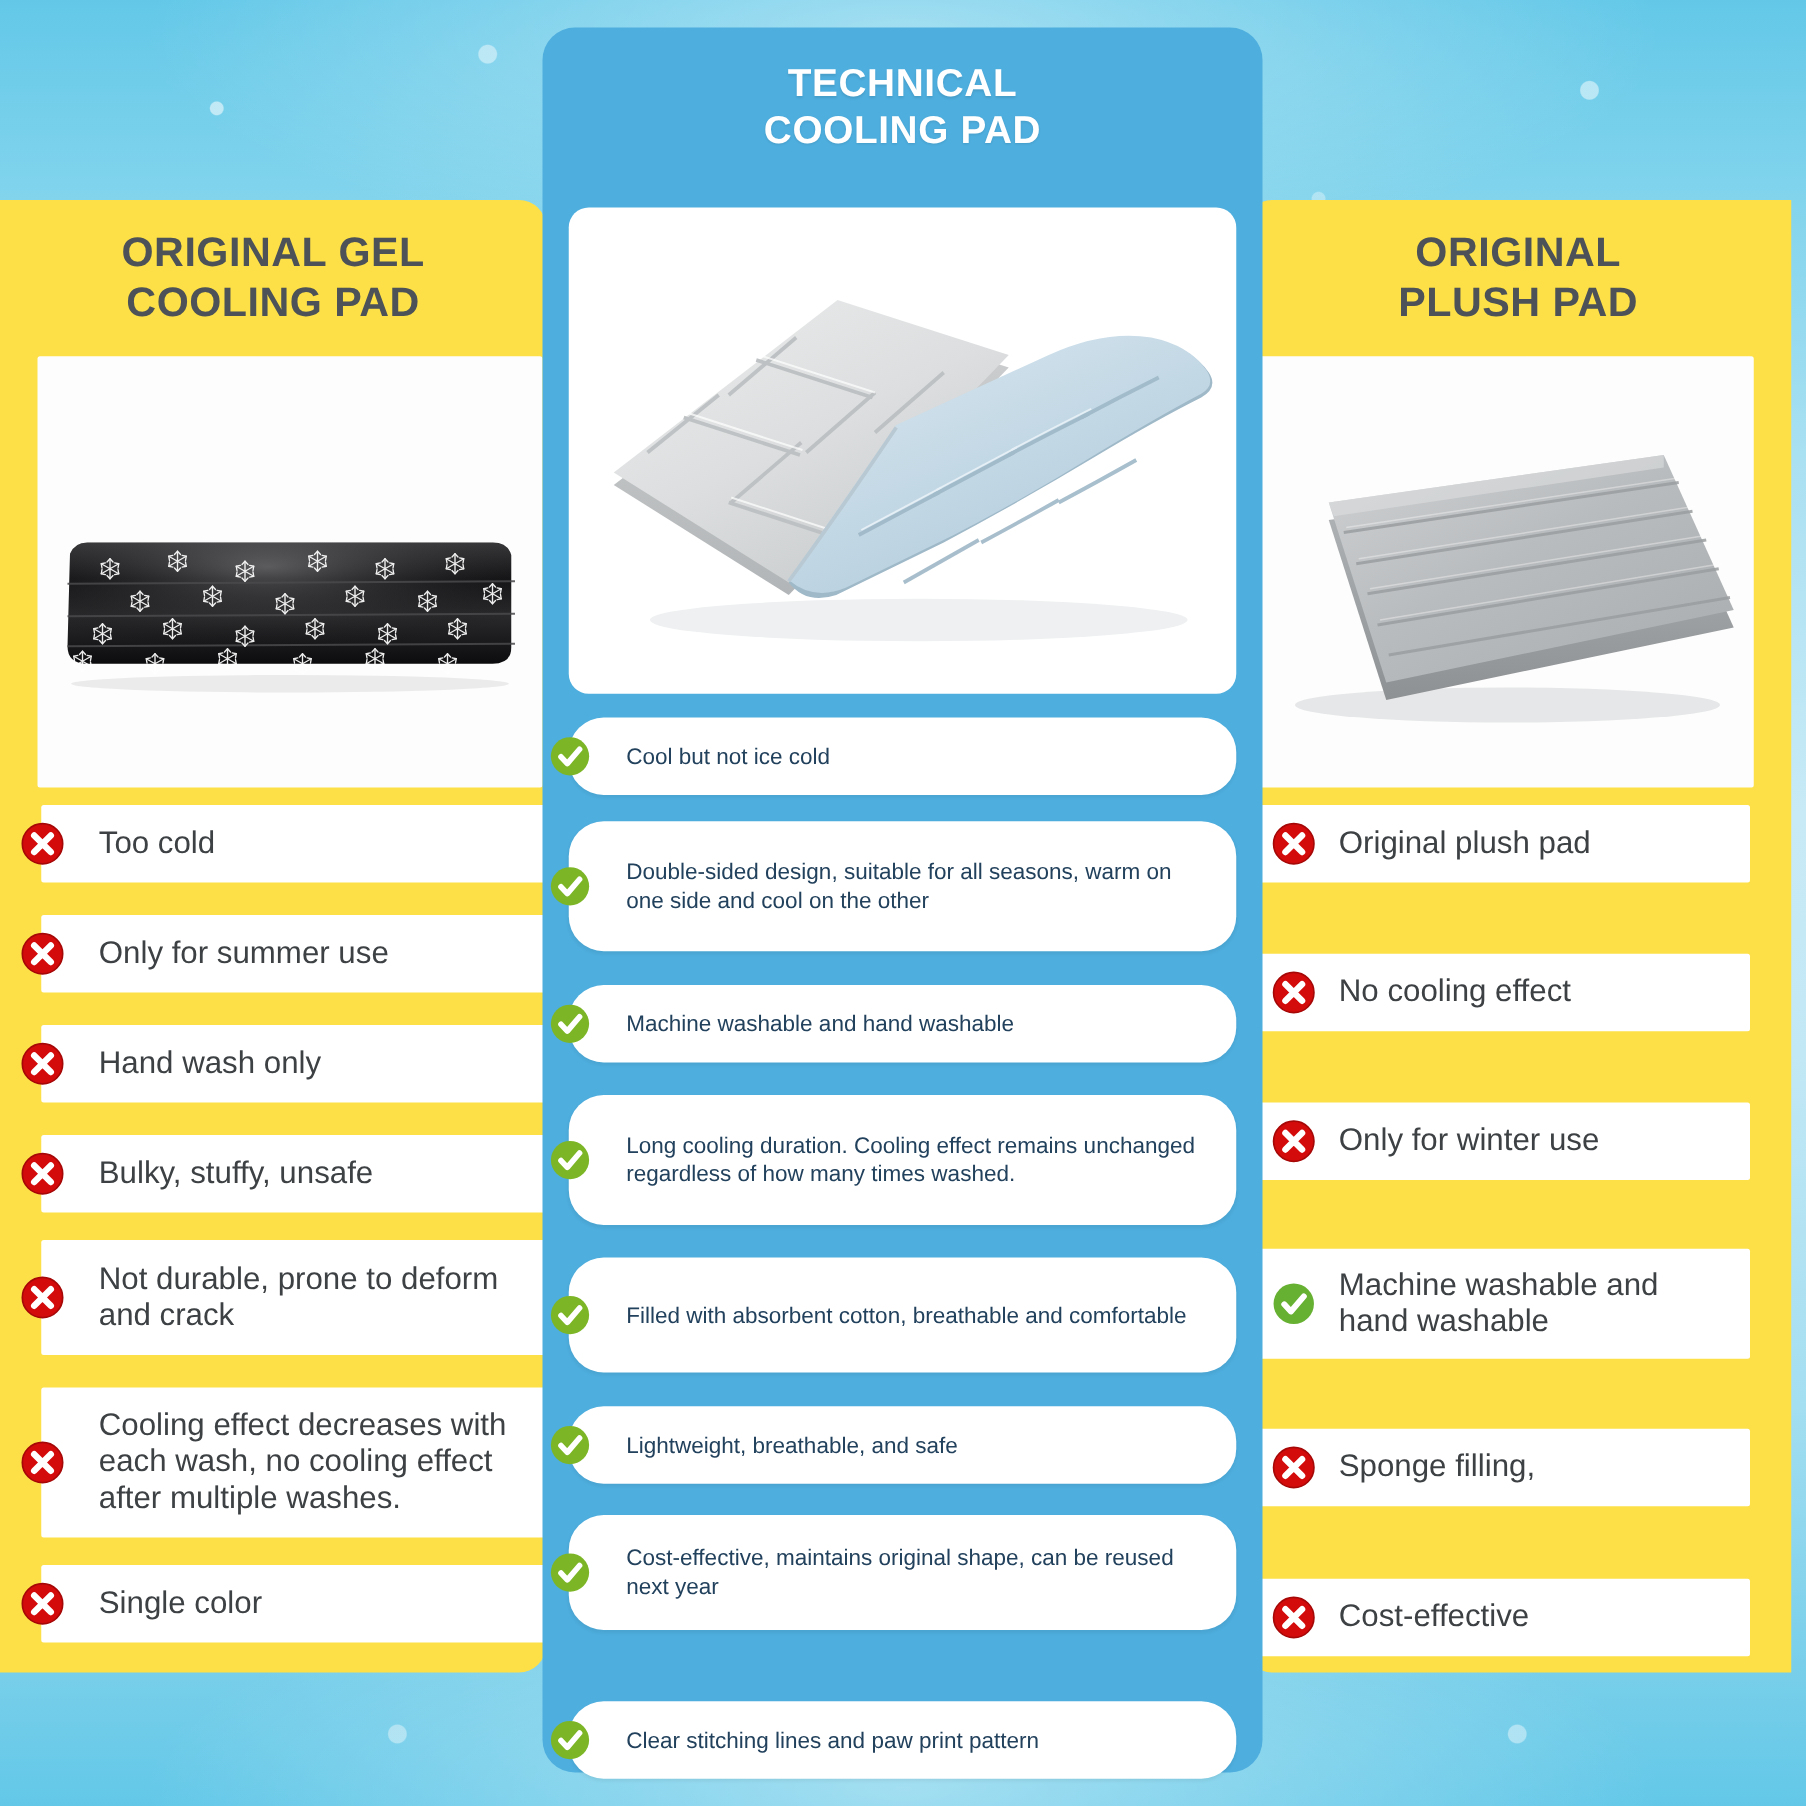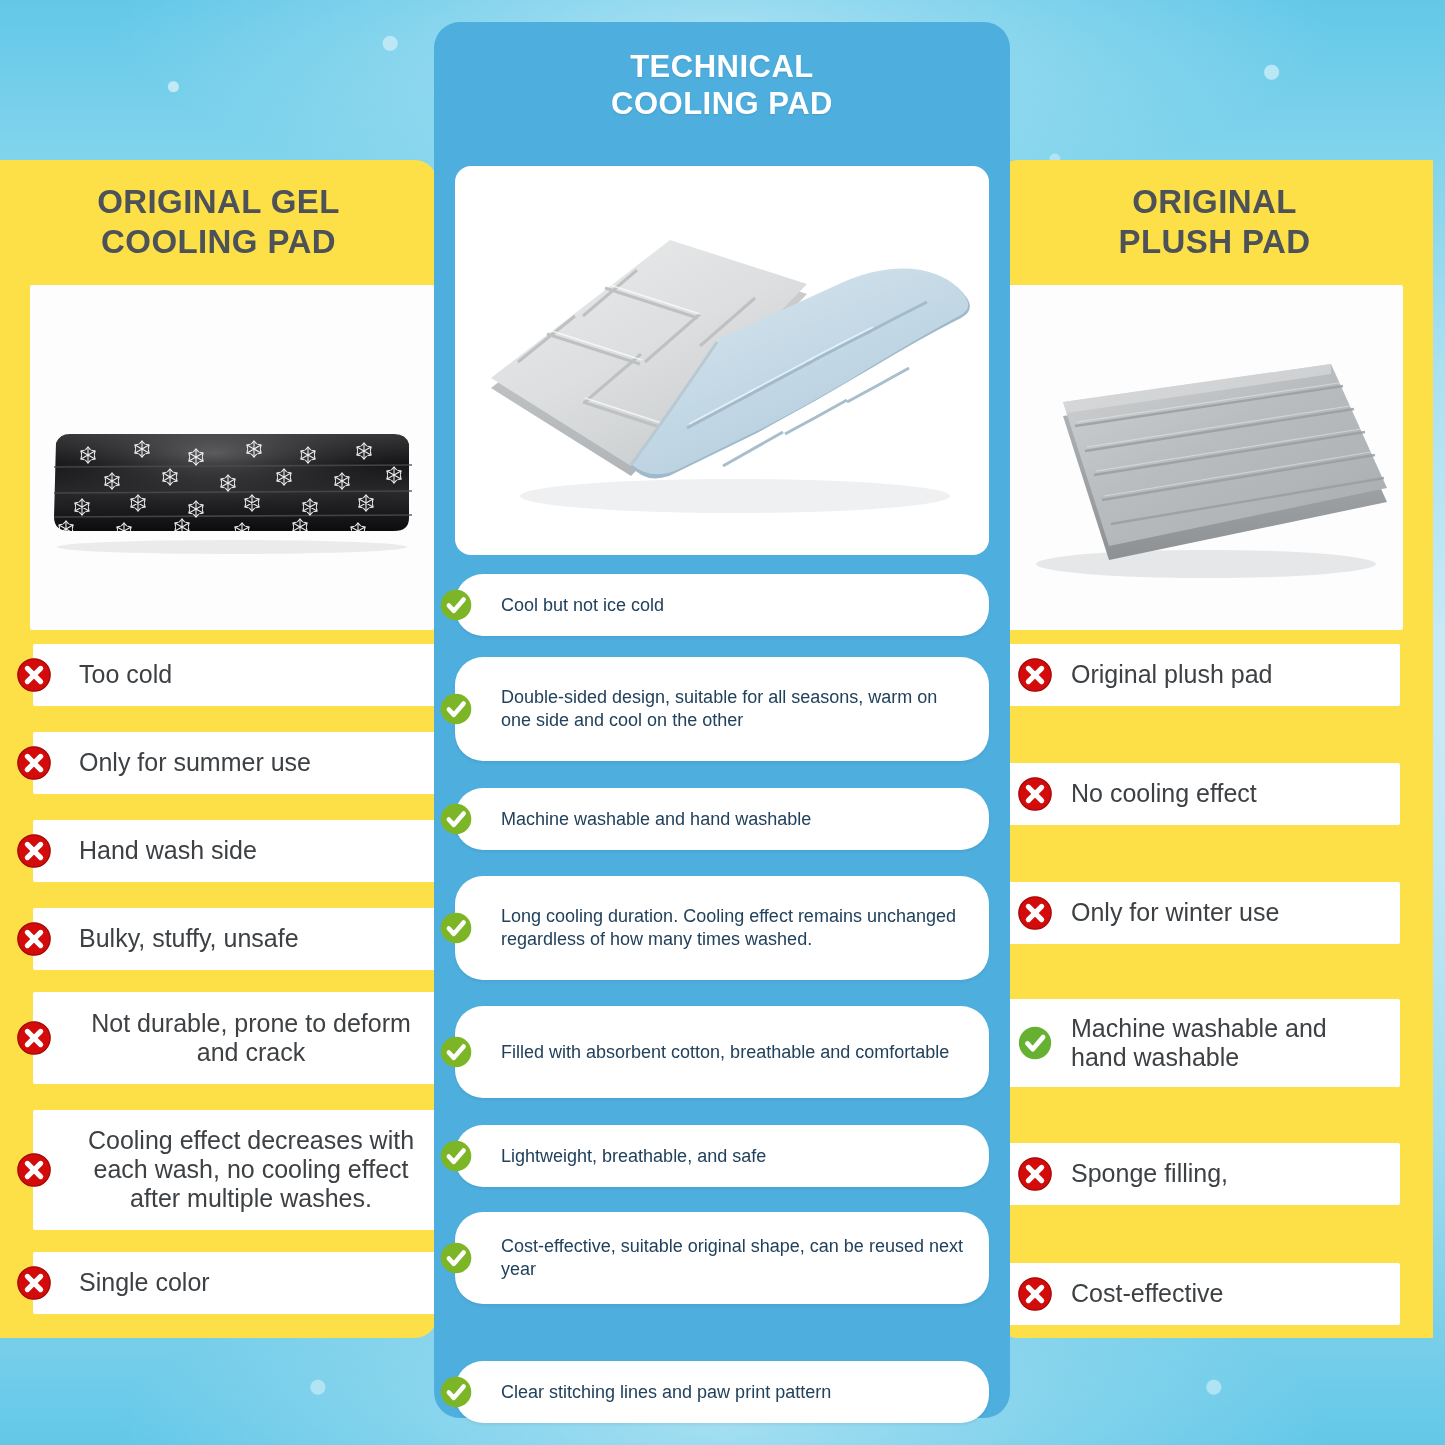--- a/index.html
+++ b/index.html
@@ -49,21 +49,21 @@
   #panel-left{left:0;border-radius:0 22px 22px 0;}
   #panel-right{right:12px;border-radius:22px 0 0 22px;}
   .panel-title{font-size:33px;font-weight:bold;color:#4c5257;text-align:center;
     line-height:1.22;letter-spacing:.4px;padding-top:22px;}
   .img-card{background:#fdfdfd;margin:22px auto 0;border-radius:2px;
     display:flex;align-items:center;justify-content:center;overflow:hidden;position:relative;}
   #panel-left .img-card{width:404px;height:345px;margin-left:30px;}
   #panel-right .img-card{width:404px;height:345px;margin-left:3px;}
   .rows{position:relative;margin-top:14px;}
   .row{position:relative;background:#fff;display:flex;align-items:center;min-height:60px;}
-  #panel-left .row{margin-left:33px;width:404px;border-radius:2px;text-align:center;}
+  #panel-left .row{margin-left:33px;width:404px;border-radius:2px;}
   #panel-right .row{margin-left:0;width:404px;border-radius:2px;}
   .row .mark{position:absolute;left:-18px;width:38px;height:38px;flex:none;}
   #panel-right .row .mark{left:20px;}
   .row .txt{font-size:25px;color:#3d4144;line-height:1.16;}
   #panel-left .row .txt{padding-left:46px;padding-right:14px;}
   #panel-right .row .txt{padding-left:75px;padding-right:14px;}
   
   #panel-center{position:absolute;left:434px;top:22px;width:576px;height:1396px;
     background:#4eaede;border-radius:26px;}
   .center-title{text-align:center;color:#fff;font-weight:bold;font-size:31px;
@@ -180,21 +180,21 @@
       </div>
 
       <div class="row" style="margin-top:26px;height:62px;">
         <span class="mark">
           <svg viewBox="0 0 40 40" width="38" height="38">
               <circle cx="20" cy="20" r="17" fill="#d40b0b"></circle>
               <circle cx="20" cy="20" r="17" fill="none" stroke="#a60808" stroke-width="1.4"></circle>
               <path d="M13 13 L27 27 M27 13 L13 27" stroke="#fff" stroke-width="5.4" stroke-linecap="round"></path>
             </svg>
         </span>
-        <span class="txt">Hand wash side</span>
+        <span class="txt">Hand wash only</span>
       </div>
 
       <div class="row" style="margin-top:26px;height:62px;">
         <span class="mark">
           <svg viewBox="0 0 40 40" width="38" height="38">
               <circle cx="20" cy="20" r="17" fill="#d40b0b"></circle>
               <circle cx="20" cy="20" r="17" fill="none" stroke="#a60808" stroke-width="1.4"></circle>
               <path d="M13 13 L27 27 M27 13 L13 27" stroke="#fff" stroke-width="5.4" stroke-linecap="round"></path>
             </svg>
         </span>
@@ -476,21 +476,21 @@
       <span class="txt">Lightweight, breathable, and safe</span>
     </div>
 
     <div class="feature" style="top:1190px;width:534px;height:92px;">
       <span class="mark">
         <svg viewBox="0 0 40 40" width="36" height="36">
             <circle cx="20" cy="20" r="17" fill="#7cb627"></circle>
             <path d="M12 20.5 L17.6 26.5 L28.5 13.8" stroke="#fff" stroke-width="5" fill="none" stroke-linecap="round" stroke-linejoin="round"></path>
           </svg>
       </span>
-      <span class="txt">Cost-effective, suitable original shape, can be reused next year</span>
+      <span class="txt">Cost-effective, maintains original shape, can be reused next year</span>
     </div>
 
     <div class="feature" style="top:1311px;width:534px;height:62px;margin-top:28px;">
       <span class="mark">
         <svg viewBox="0 0 40 40" width="36" height="36">
             <circle cx="20" cy="20" r="17" fill="#7cb627"></circle>
             <path d="M12 20.5 L17.6 26.5 L28.5 13.8" stroke="#fff" stroke-width="5" fill="none" stroke-linecap="round" stroke-linejoin="round"></path>
           </svg>
       </span>
       <span class="txt">Clear stitching lines and paw print pattern</span>

